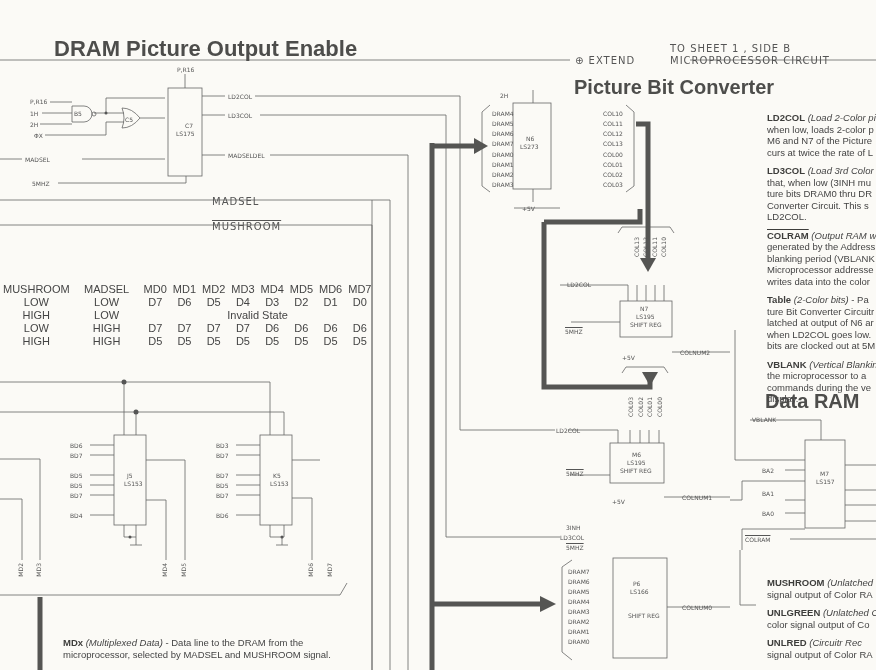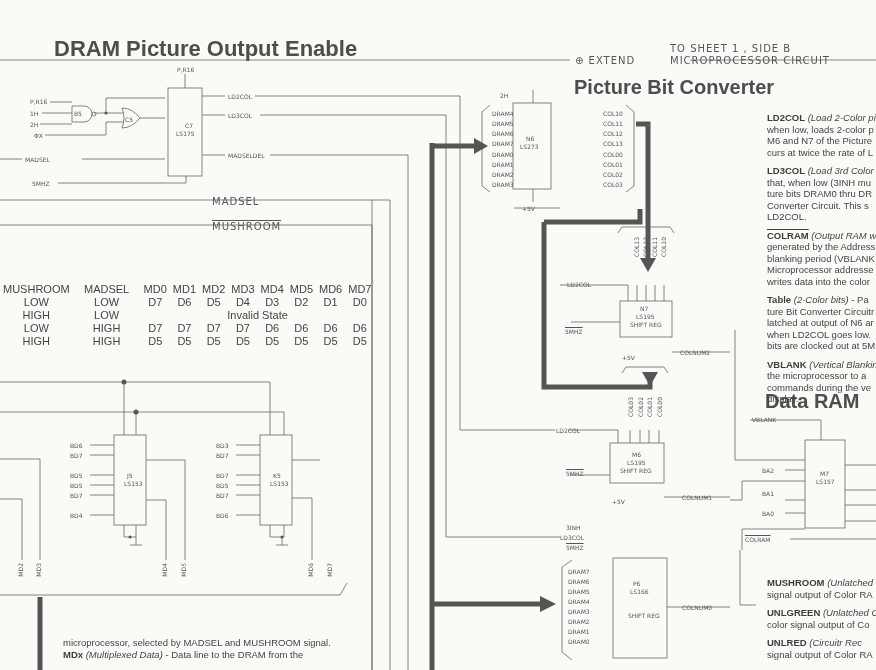--- a/index.html
+++ b/index.html
@@ -385,22 +385,22 @@
 
 <div class="abs chip-label" style="left:752px; top:416px;">VBLANK</div>
 <div class="abs chip-label" style="left:762px; top:467px;">BA2</div>
 <div class="abs chip-label" style="left:762px; top:490px;">BA1</div>
 <div class="abs chip-label" style="left:762px; top:510px;">BA0</div>
 <div class="abs chip-label" style="left:745px; top:536px; text-decoration:overline;">COLRAM</div>
 <div class="abs chip-label" style="left:820px; top:470px;">M7</div>
 <div class="abs chip-label" style="left:816px; top:478px;">LS157</div>
 
 <div class="abs desc" style="left:63px; top:637px;">
+  <div><b>MDx</b> <i>(Multiplexed Data)</i><span> - Data line to the DRAM from the</span></div>
   <div>microprocessor, selected by MADSEL and MUSHROOM signal.</div>
-  <div><b>MDx</b> <i>(Multiplexed Data)</i><span> - Data line to the DRAM from the</span></div>
 </div>
 
 <div class="abs desc" style="left:767px; top:112px;">
   <div class="para">
     <div><b>LD2COL</b> <i>(Load 2-Color pic</i></div>
     <div>when low, loads 2-color p</div>
     <div>M6 and N7 of the Picture</div>
     <div>curs at twice the rate of L</div>
   </div>
   <div class="para">

